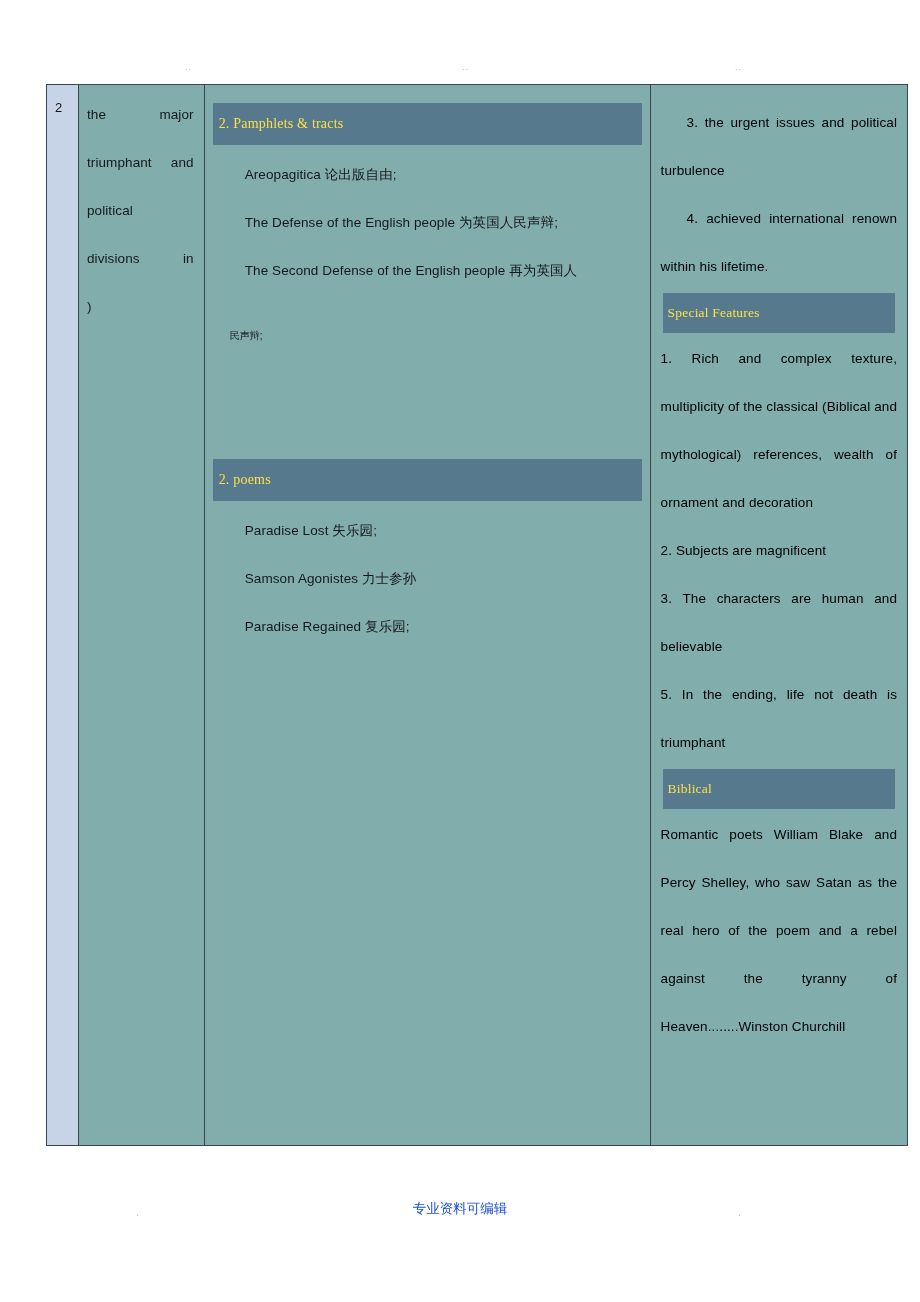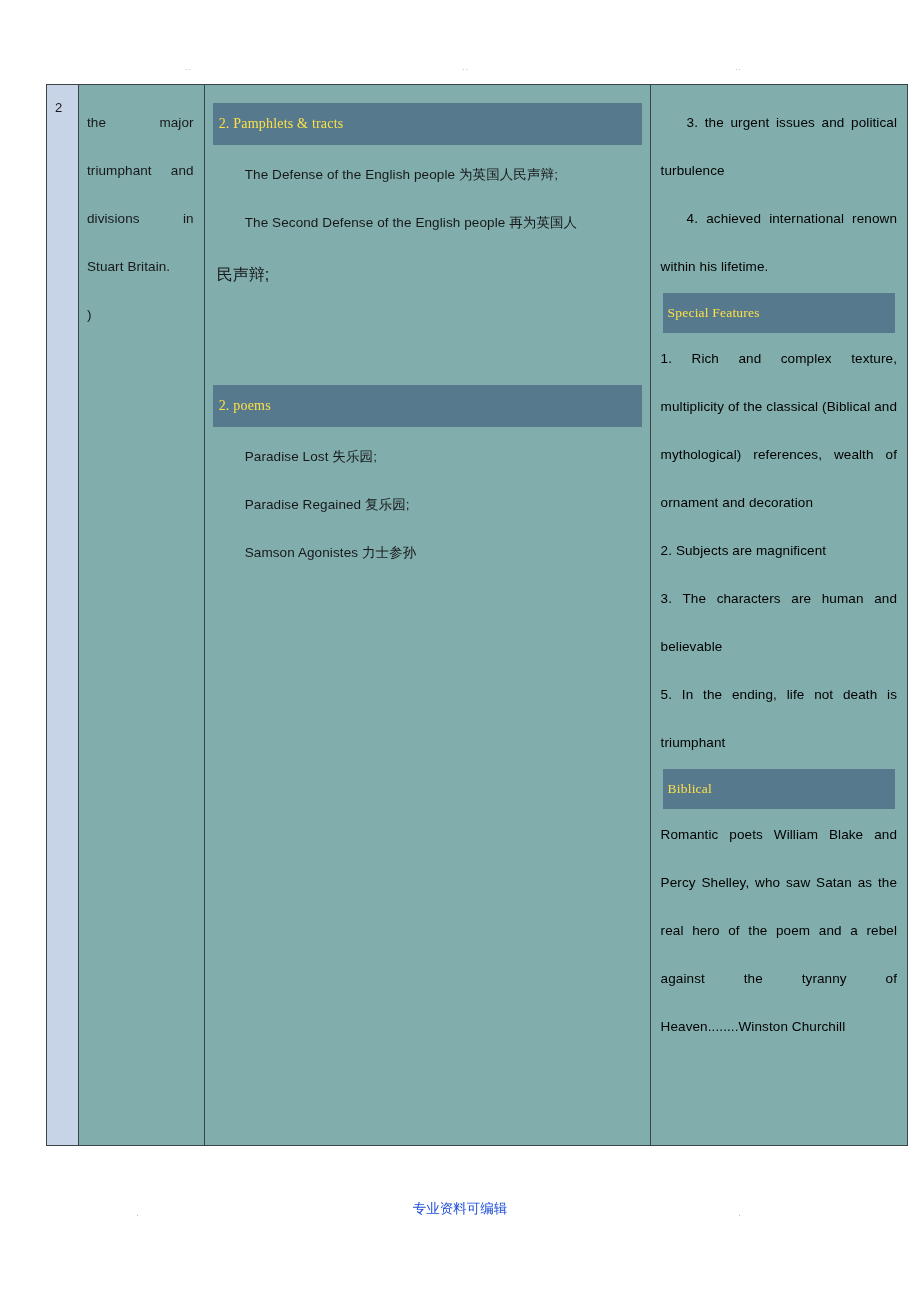--- a/index.html
+++ b/index.html
@@ -63,21 +63,21 @@
   .col-num .num {
     font-size: 13px;
     color: #17181a;
     line-height: 18px;
   }
 
   .col-left {
     width: 126px;
     background: #81aeac;
     border-right: 1.5px solid #3b4449;
-    padding: 14px 10px 0 8px;
+    padding: 6px 10px 0 8px;
   }
   .col-left p {
     margin: 0;
     font-size: 13.5px;
     line-height: 48px;
     text-align: justify;
     text-align-last: justify;
     color: #17181a;
     letter-spacing: 0.1px;
   }
@@ -121,22 +121,22 @@
   
   .entry {
     margin: 0;
     font-size: 13.5px;
     line-height: 48px;
     color: #17181a;
     padding-left: 32px;
     letter-spacing: 0.1px;
   }
   .entry-cont {
-    margin: 4px;
-    font-size: 16px;
+    margin: 17px;
+    font-size: 10px;
     line-height: 48px;
     color: #17181a;
     padding-left: 0;
   }
   .spacer-mid {
     height: 82px;
   }
 
   
   .rpara {
@@ -196,40 +196,41 @@
 
 <div class="doc-table">
 
   <div class="col col-num">
     <div class="num">2</div>
   </div>
 
   <div class="col col-left">
     <p>the        major</p>
     <p>triumphant   and</p>
+    <p class="last-line">political</p>
     <p>divisions      in</p>
-    <p class="last-line">Stuart Britain.</p>
     <p class="last-line">)</p>
   </div>
 
   <div class="col col-mid">
 
     <div class="band band-mid">2. Pamphlets &amp; tracts</div>
 
+    <p class="entry">Areopagitica 论出版自由;</p>
     <p class="entry">The Defense of the English people 为英国人民声辩;</p>
     <p class="entry">The Second Defense of the English people 再为英国人</p>
     <p class="entry-cont">民声辩;</p>
 
     <div class="spacer-mid"></div>
 
     <div class="band band-mid">2. poems</div>
 
     <p class="entry">Paradise Lost 失乐园;</p>
+    <p class="entry">Samson Agonistes 力士参孙</p>
     <p class="entry">Paradise Regained 复乐园;</p>
-    <p class="entry">Samson Agonistes 力士参孙</p>
   </div>
 
   <div class="col col-right">
 
     <p class="rpara indent">3. the urgent issues and political turbulence</p>
     <p class="rpara indent">4. achieved international renown within his lifetime.</p>
 
     <div class="band band-right">Special Features</div>
 
     <p class="rpara">1. Rich and complex texture, multiplicity of the classical (Biblical and mythological) references, wealth of ornament and decoration</p>

